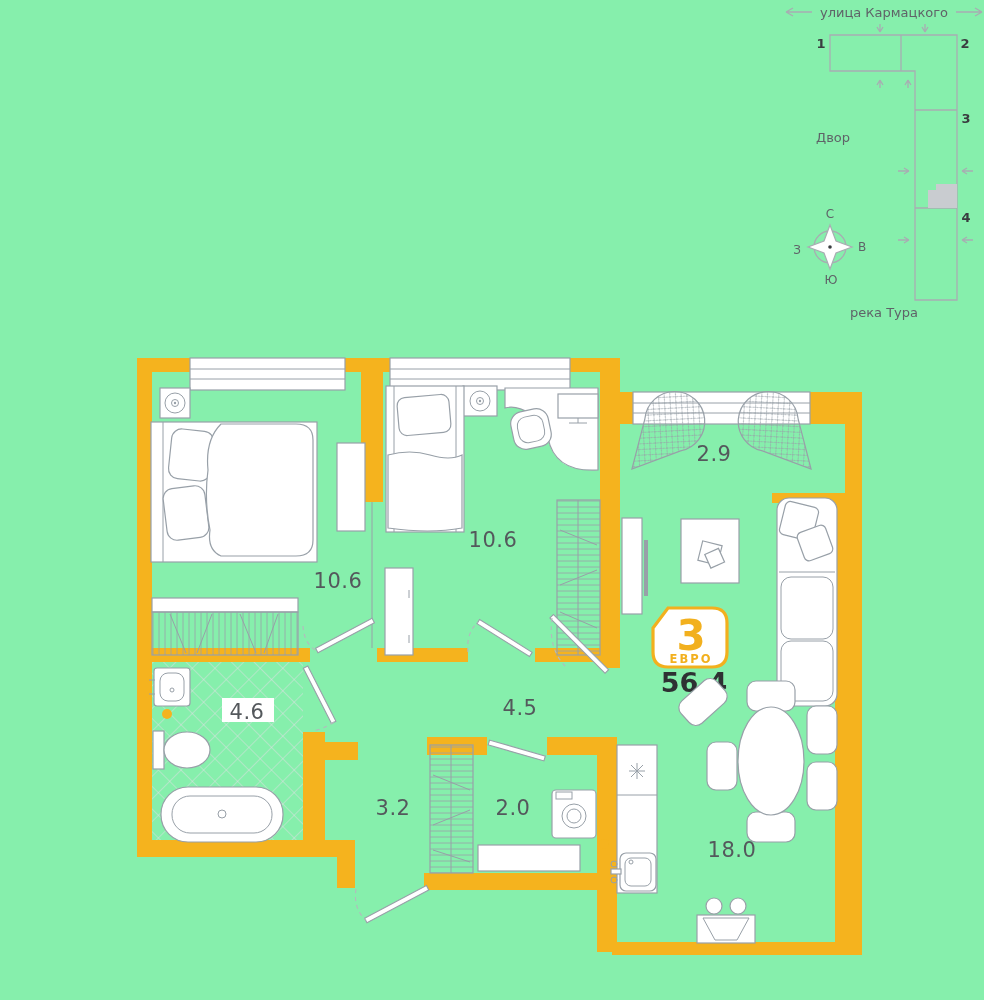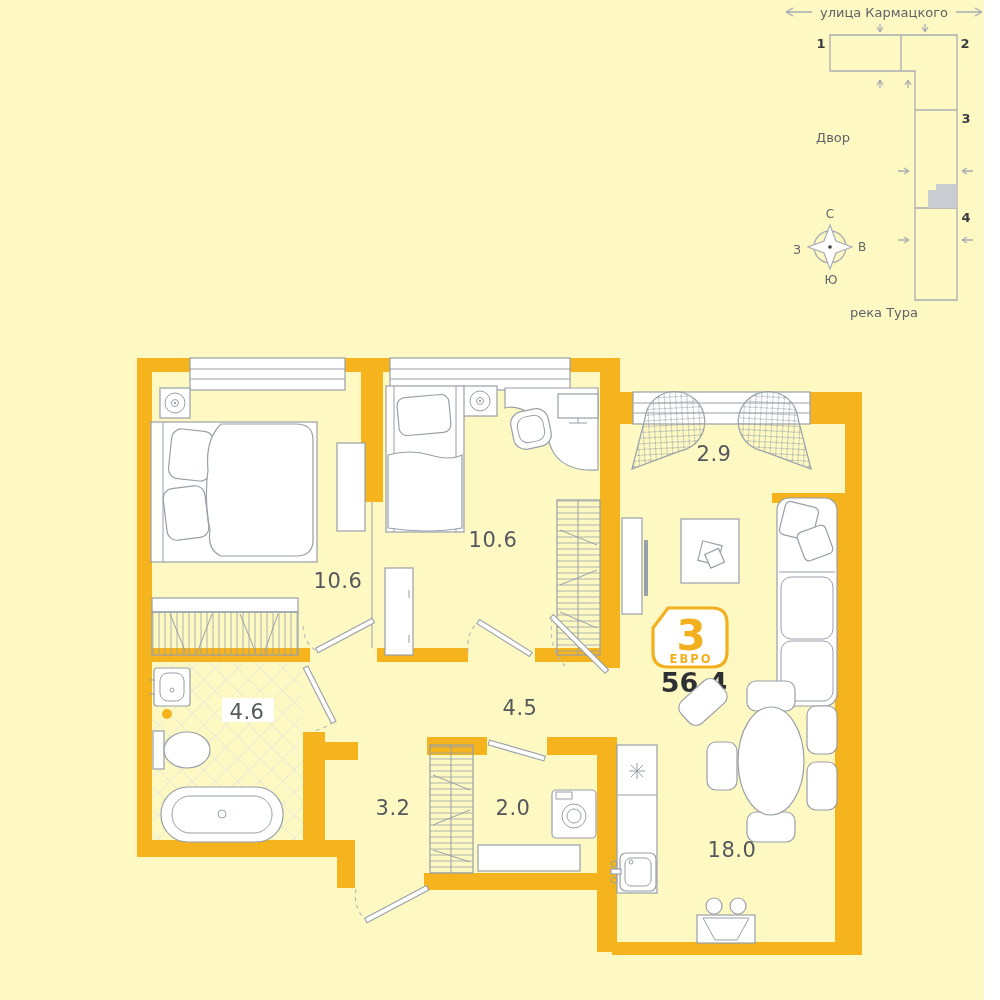--- a/index.html
+++ b/index.html
@@ -1,16 +1,16 @@
 <!DOCTYPE html>
 <html><head>
 <meta charset="utf-8">
 <style>
   html,body{margin:0;padding:0;background:#ffffff;}
-  .stage{width:984px;height:1000px;position:relative;background:#fef9c3;overflow:hidden;}
+  .stage{width:984px;height:1000px;position:relative;background:#86efac;overflow:hidden;}
   svg{display:block;}
   svg text{font-family:"DejaVu Sans","Liberation Sans",sans-serif;text-anchor:middle;}
   .room-label{font-size:21px;fill:#54585c;letter-spacing:0.5px;}
   .mini-label{font-size:13px;fill:#5f6368;}
   .mini-num{font-size:13px;font-weight:bold;fill:#3a3d40;}
   .compass-letter{font-size:12px;fill:#5f6368;}
   .badge-num{font-size:42px;font-weight:bold;fill:#F2B01E;}
   .badge-sub{font-size:11.5px;font-weight:bold;fill:#F2B01E;letter-spacing:2px;}
   .total{font-size:27px;font-weight:bold;fill:#2e3133;}
   .wall{fill:#F5B31E;stroke:none;}

